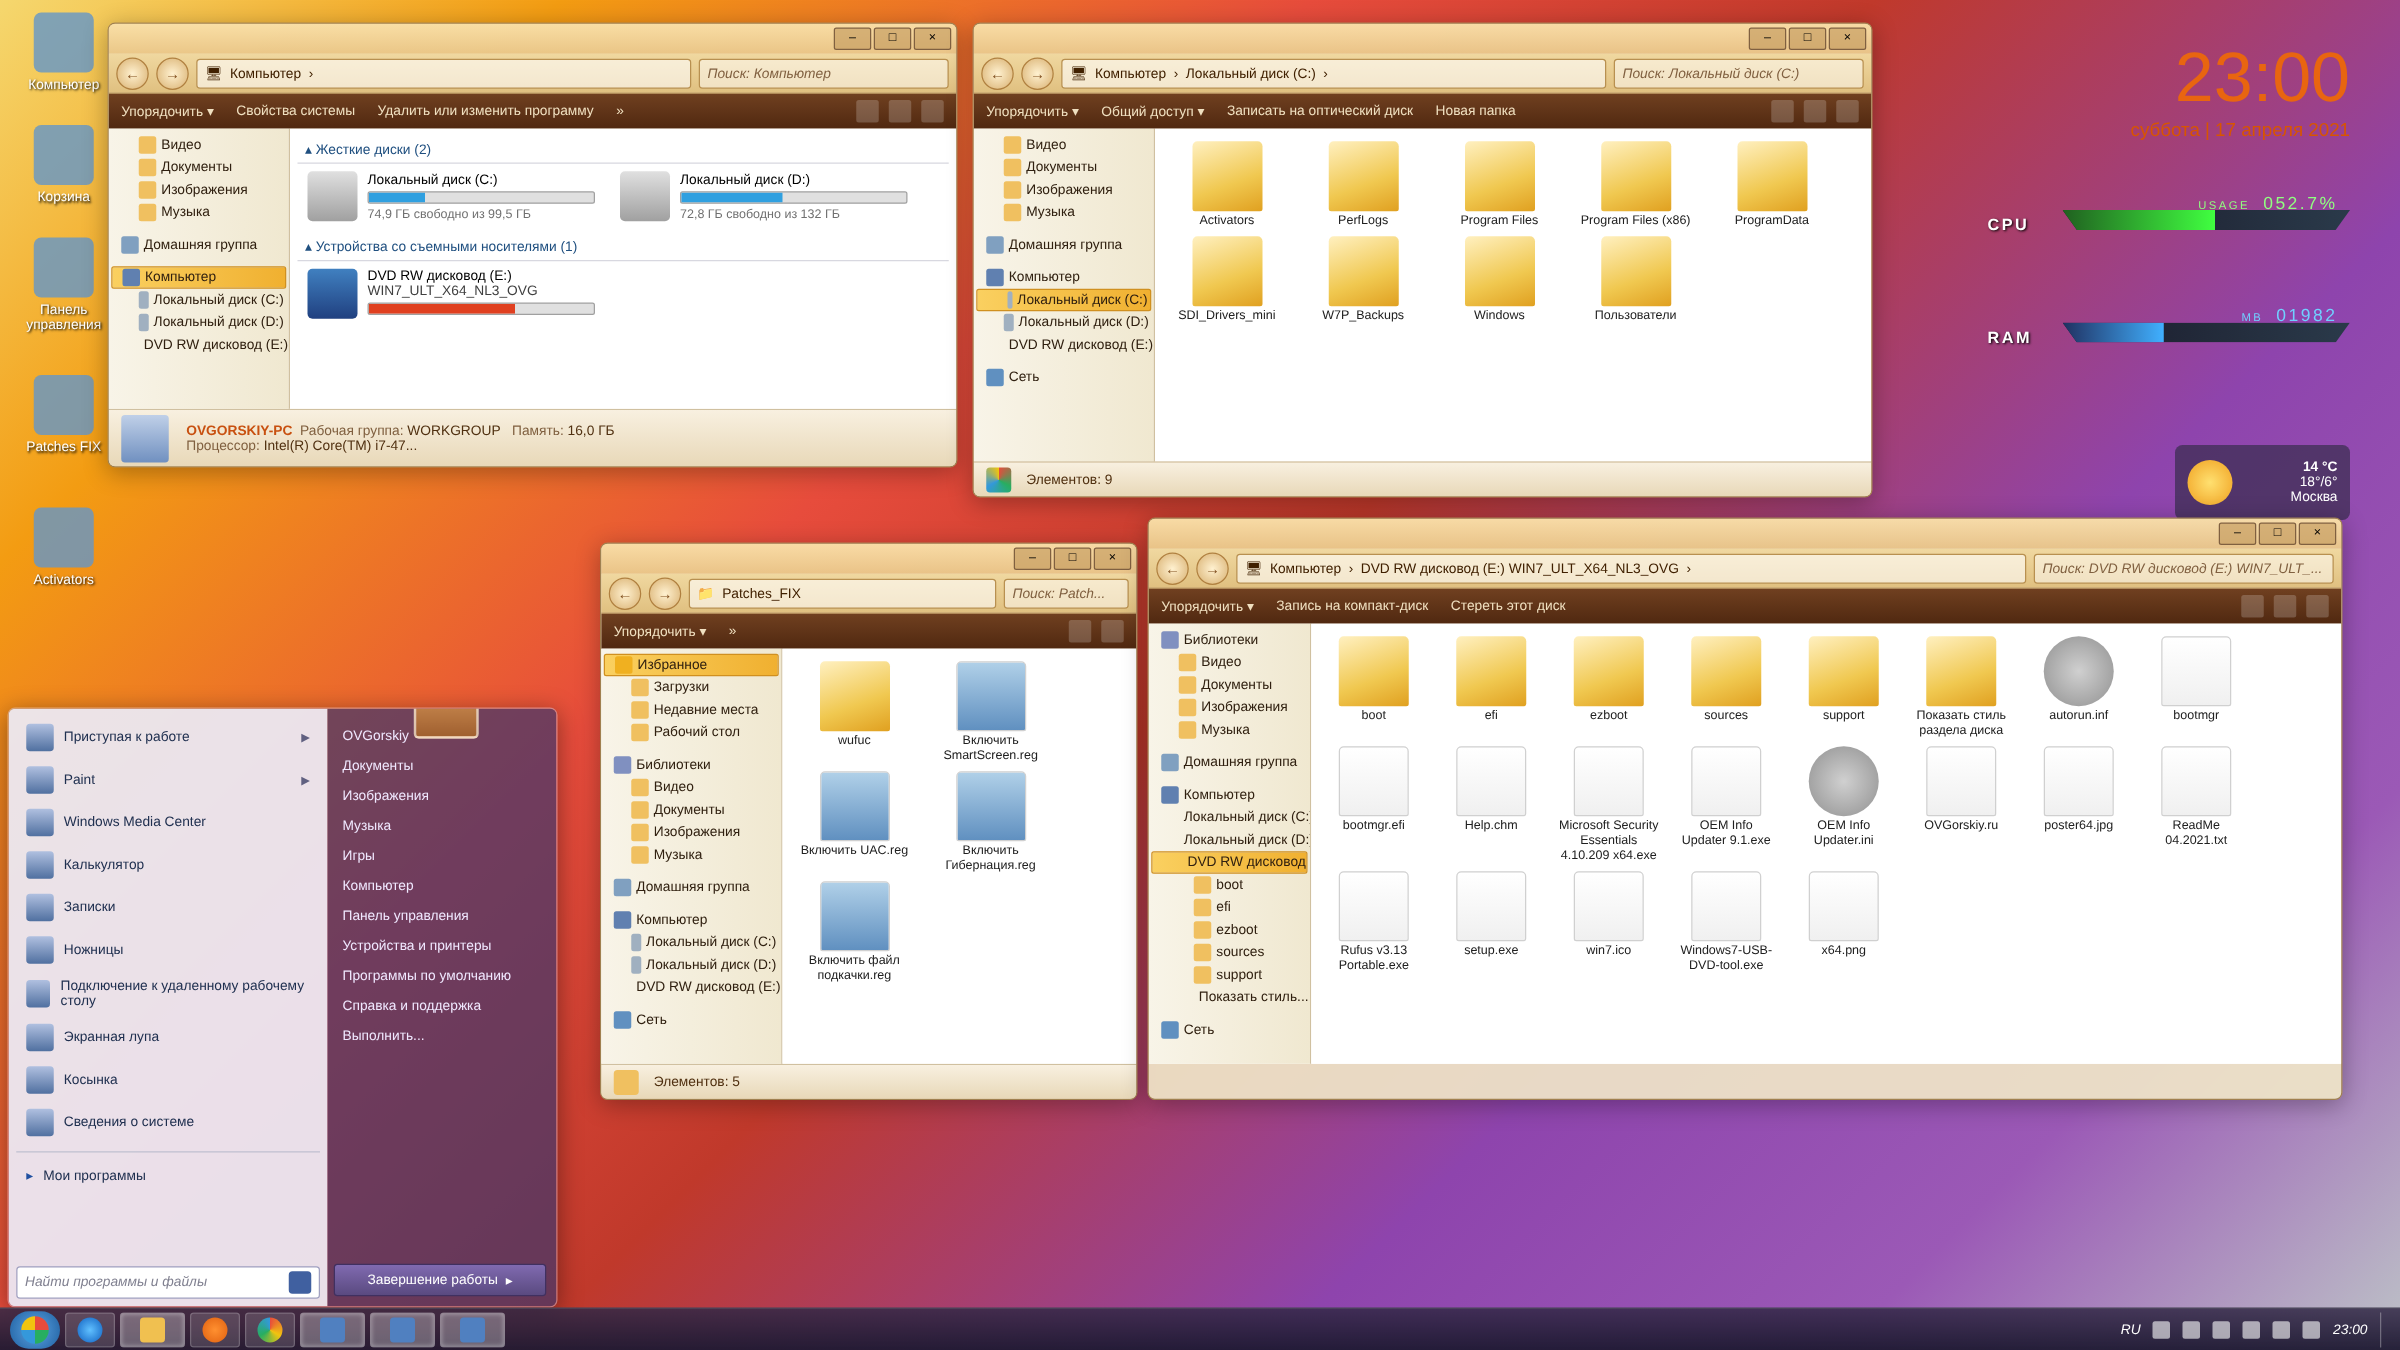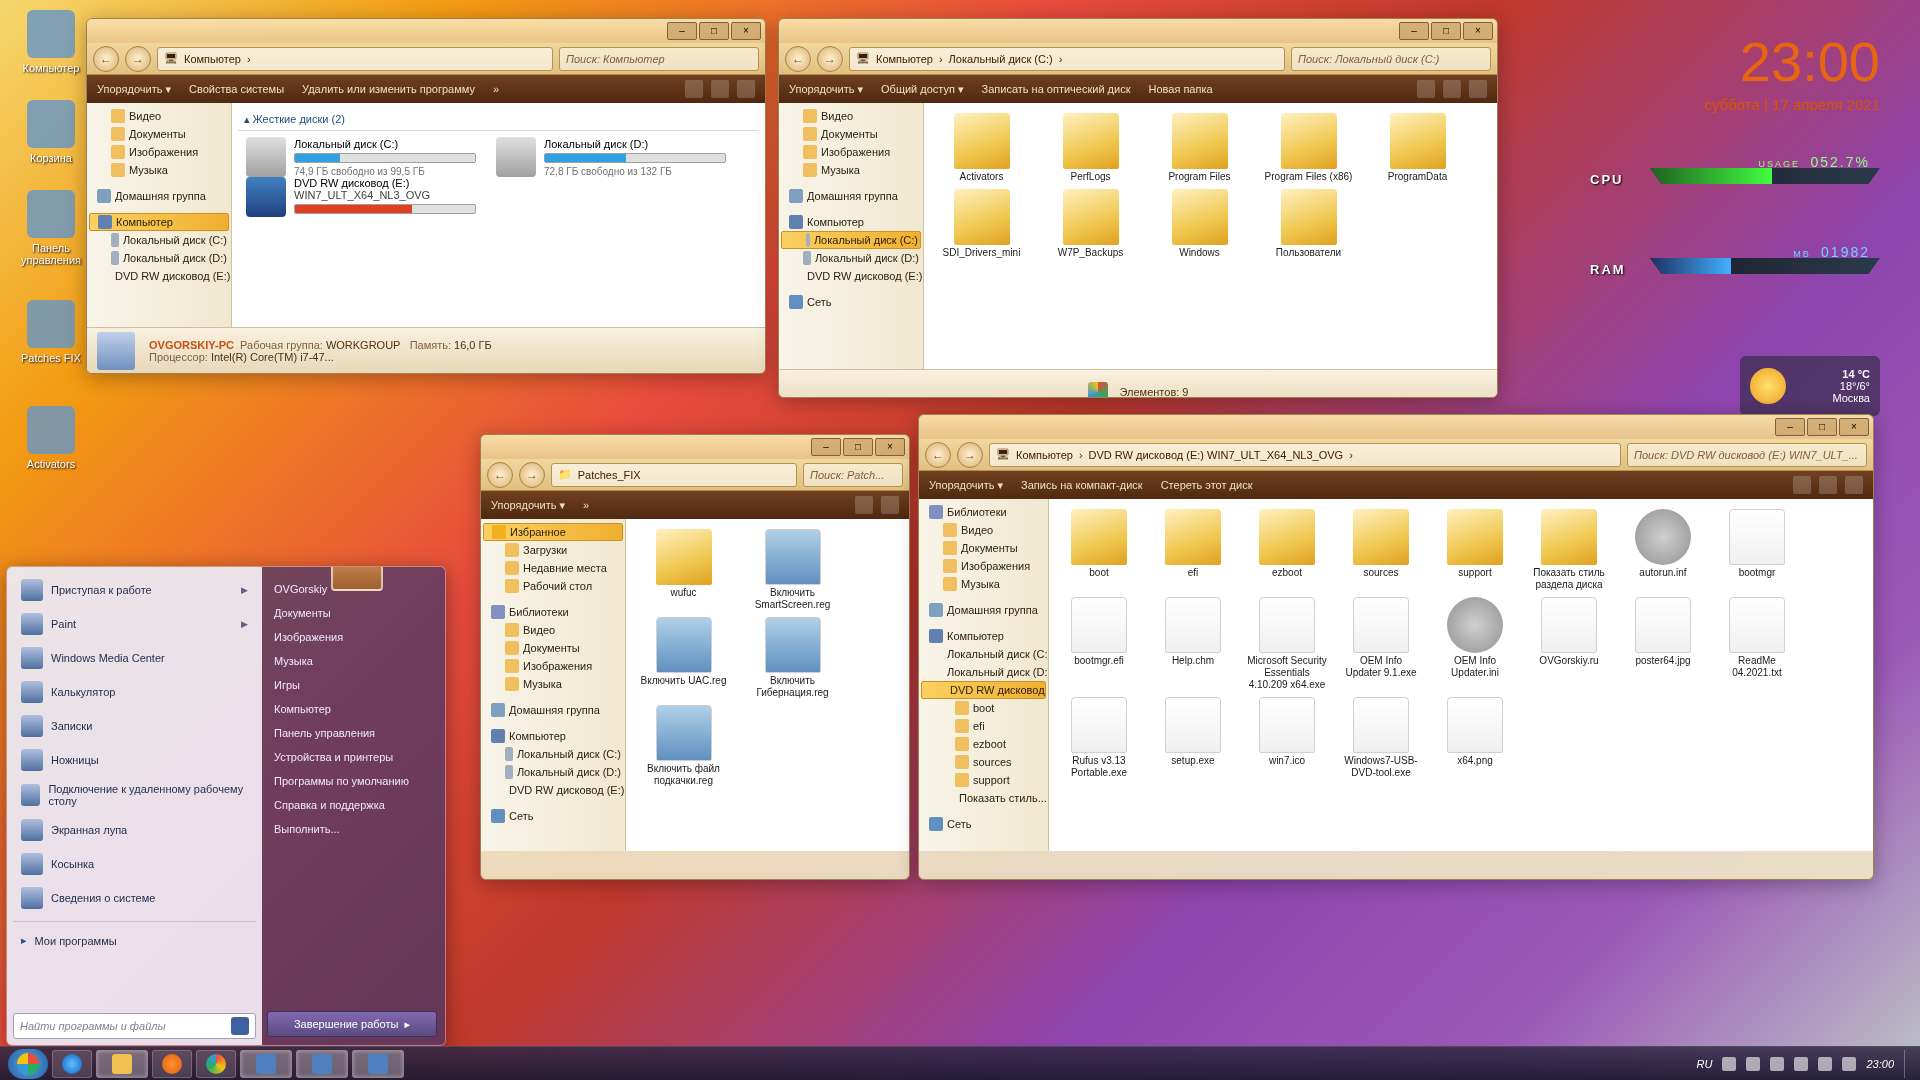--- a/index.html
+++ b/index.html
@@ -37,21 +37,21 @@
 .drive .dinfo { flex:1; }
 .drive .bar { height:10px; background:#e0e0e0; border:1px solid #a0a0a0; border-radius:2px; margin:3px 0; overflow:hidden; }
 .drive .fill { height:100%; }
 .drive .sub { color:#707070; font-size:10px; }
 .folders { display:flex; flex-wrap:wrap; gap:6px 14px; padding:4px; }
 .fitem { width:95px; text-align:center; cursor:pointer; }
 .fitem .fico { width:56px; height:56px; margin:0 auto 2px; background:linear-gradient(160deg,#fff0c0,#f0c850 60%,#e0a020); border-radius:4px 4px 2px 2px; position:relative; }
 .fitem .fico.file { background:linear-gradient(#fff,#f0f0f0); border:1px solid #d0d0d0; }
 .fitem .fico.gear { background:radial-gradient(#d0d0d0,#909090); border-radius:50%; }
 .fitem .flabel { font-size:10px; color:#202020; line-height:1.2; word-wrap:break-word; }
-.status { height:44px; display:flex; align-items:center; padding:0 10px; gap:12px; font-size:11px; color:#503010; background:linear-gradient(to bottom,#f8f0e0,#e8d8b8); border-top:1px solid #d0c0a0;justify-content:center; }
+.status { height:28px; display:flex; align-items:center; padding:0 10px; gap:12px; font-size:11px; color:#503010; background:linear-gradient(to bottom,#f8f0e0,#e8d8b8); border-top:1px solid #d0c0a0; }
 .status .sico { width:20px; height:20px; background:#f0c060; border-radius:3px; }
 
 
 .startmenu { position:absolute; left:6px; bottom:34px; width:440px; height:480px; display:flex; background:rgba(100,80,140,0.3); border:1px solid rgba(255,255,255,0.3); border-radius:6px; box-shadow:0 4px 20px rgba(0,0,0,0.4); overflow:hidden; }
 .sm-left { width:255px; background:rgba(240,240,250,0.9); padding:6px; display:flex; flex-direction:column; }
 .sm-right { flex:1; background:rgba(60,50,100,0.6); padding:10px 8px; color:#fff; font-size:11px; }
 .sm-item { padding:6px 8px; font-size:11px; color:#203050; cursor:pointer; display:flex; align-items:center; gap:8px; border-radius:3px; }
 .sm-item .smico { width:22px; height:22px; background:linear-gradient(#b0c0e0,#5070a0); border-radius:3px; }
 .sm-item .arrow { margin-left:auto; font-size:9px; color:#606080; }
 .sm-ritem { padding:6px 4px; cursor:pointer; color:#f0e8ff; }
@@ -201,20 +201,21 @@
             <div class="dico"></div>
             <div class="dinfo">
               <div>Локальный диск (D:)</div>
               <div class="bar">
                 <div class="fill" style="width:45%;background:#30a0e0"></div>
               </div>
               <div class="sub">72,8 ГБ свободно из 132 ГБ</div>
             </div>
           </div>
         </div>
+      <div class="section-head" style="margin-top:10px">▴ <span>Устройства со съемными носителями (1)</span></div>
       <div class="drives">
         <div class="drive">
           <div class="dico" style="background:linear-gradient(#4080c0,#204080)"></div>
           <div class="dinfo">
             <div>DVD RW дисковод (E:)</div>
             <div style="color:#404040">WIN7_ULT_X64_NL3_OVG</div>
             <div class="bar">
                 <div class="fill" id="dvdfill" style="width: 65%; background: rgb(224, 64, 32);"></div>
               </div>
           </div>
@@ -386,20 +387,24 @@
             <div class="fico file" style="background:linear-gradient(#b0d0e8,#6090c0)"></div>
             <div class="flabel">Включить Гибернация.reg</div>
           </div>
           <div class="fitem">
             <div class="fico file" style="background:linear-gradient(#b0d0e8,#6090c0)"></div>
             <div class="flabel">Включить файл подкачки.reg</div>
           </div>
         </div>
       </div>
   </div>
+  <div class="status">
+      <div class="sico"></div>
+      <span>Элементов: 5</span>
+    </div>
 </div>
 
 <div class="win" id="w4" style="left: 918px; top: 414px; width: 956px; height: 466px;">
   <div class="winbar">
       <div class="winctrl">–</div>
       <div class="winctrl">□</div>
       <div class="winctrl">×</div>
     </div>
   <div class="navbar">
     <div class="navbtn">←</div>

